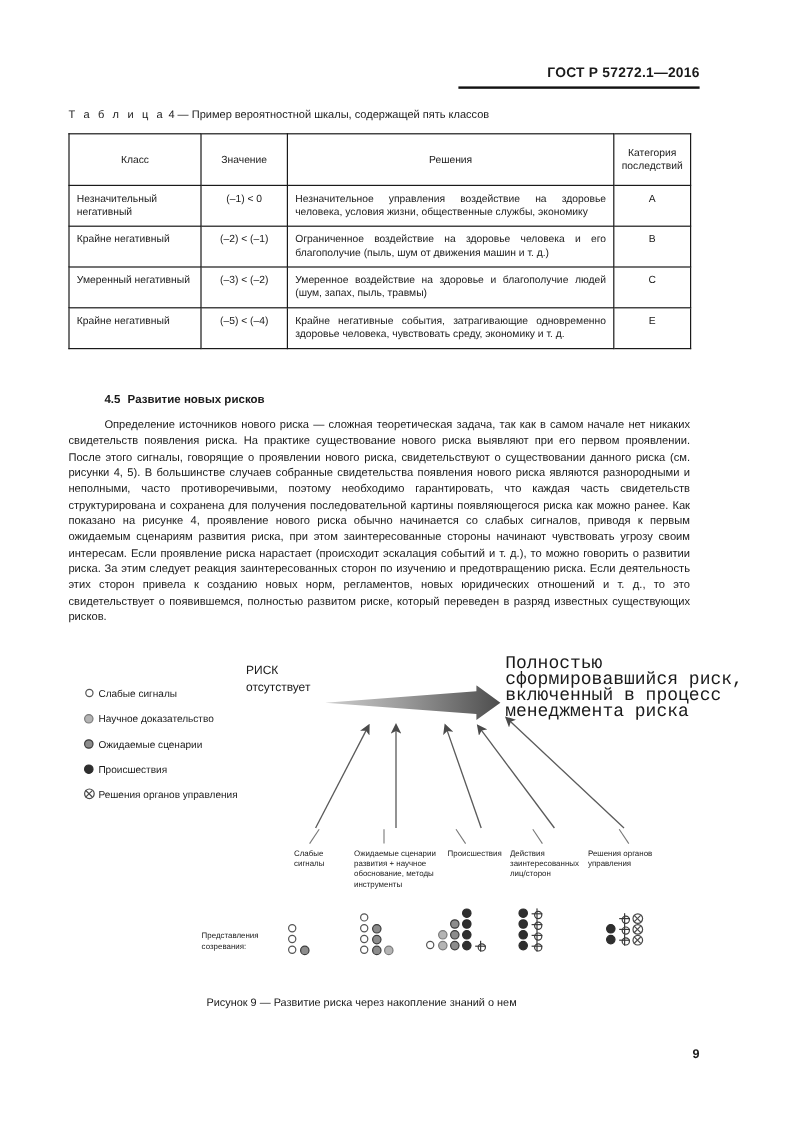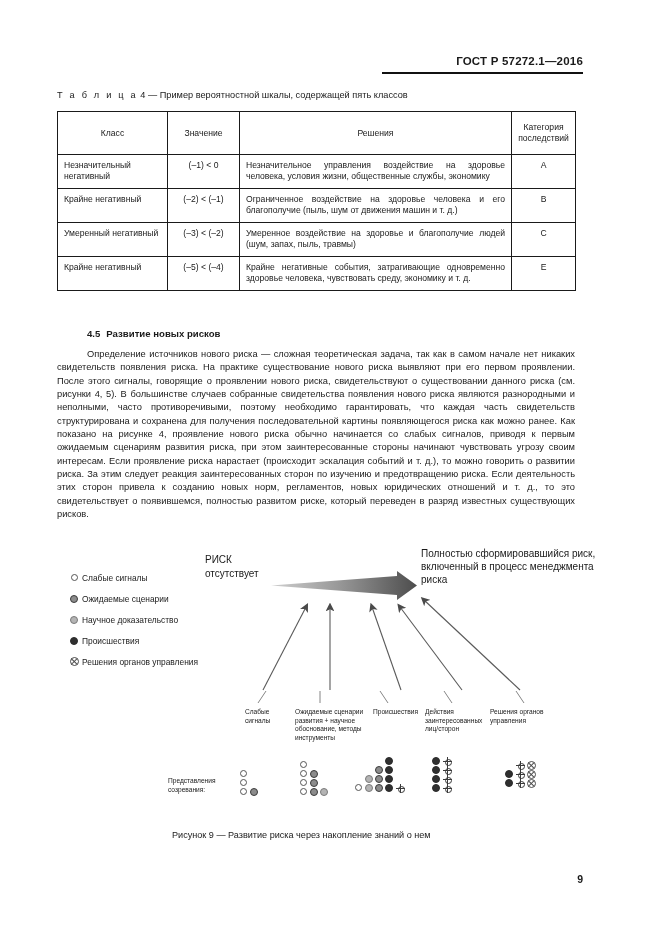--- a/index.html
+++ b/index.html
@@ -121,21 +121,21 @@
     font-size:10px;line-height:13.5px;
   }
   
   .cone{
     position:absolute;left:271px;top:26px;width:100px;height:0;
   }
   .cone svg{display:block;}
 
   .full-risk{
     position:absolute;left:421px;top:2px;width:200px;
-    font-size:10px;line-height:13.2px;
+    font-size:15px;line-height:13.2px;font-family:Liberation Mono, monospace;
   }
 
   .arrows{position:absolute;left:0;top:0;width:661px;height:330px;pointer-events:none;}
 
   .sublabels{position:absolute;left:0;top:155px;width:661px;}
   .sublabel{
     position:absolute;font-size:6.6px;line-height:8.6px;
   }
 
   .maturity-label{
@@ -223,29 +223,29 @@
 
     <div class="legend">
       <div class="legend-row">
         <span class="legend-mark">
             <span class="dot d-open"></span>
           </span>
         <span class="lg-label">Слабые сигналы</span>
       </div>
       <div class="legend-row">
         <span class="legend-mark">
+            <span class="dot d-lgray"></span>
+          </span>
+        <span class="lg-label">Научное доказательство</span>
+      </div>
+      <div class="legend-row">
+        <span class="legend-mark">
             <span class="dot d-mid"></span>
           </span>
         <span class="lg-label">Ожидаемые сценарии</span>
-      </div>
-      <div class="legend-row">
-        <span class="legend-mark">
-            <span class="dot d-lgray"></span>
-          </span>
-        <span class="lg-label">Научное доказательство</span>
       </div>
       <div class="legend-row">
         <span class="legend-mark">
             <span class="dot d-dark"></span>
           </span>
         <span class="lg-label">Происшествия</span>
       </div>
       <div class="legend-row">
         <span class="legend-mark">
             <span class="glyph-cross"></span>

